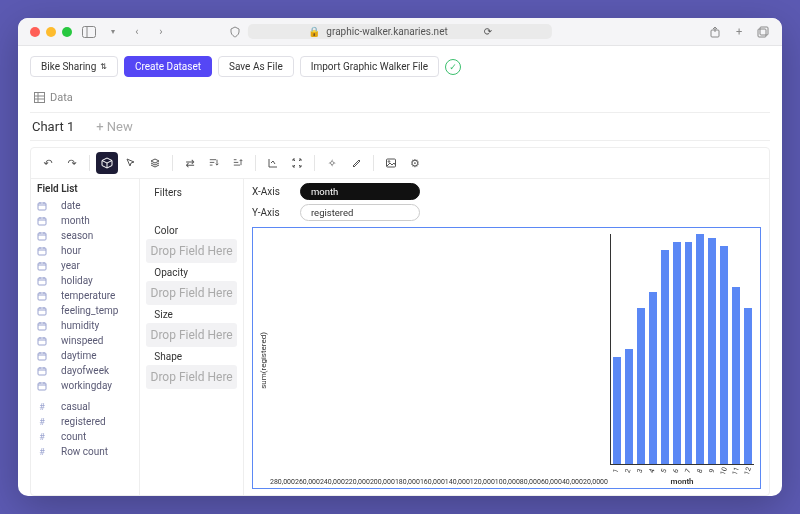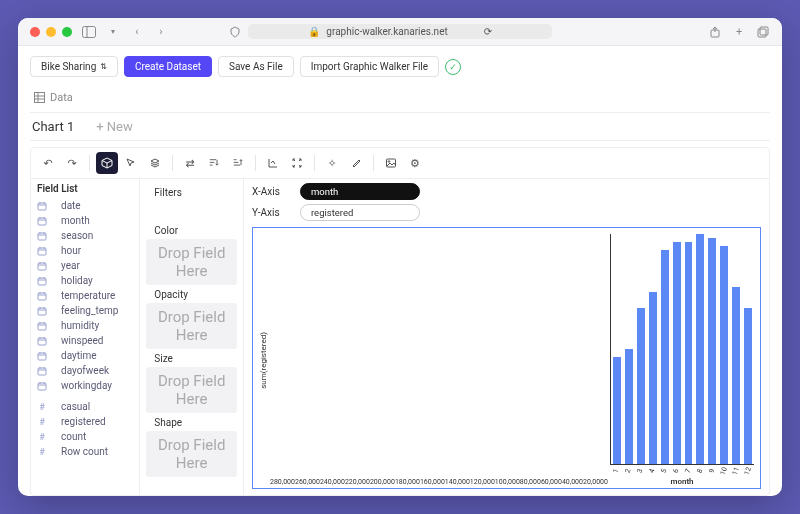--- a/index.html
+++ b/index.html
@@ -29,21 +29,21 @@
 .tbbtn{width:22px;height:22px;border-radius:4px;display:flex;align-items:center;justify-content:center;color:#555;cursor:pointer;font-size:11px}
 .tbbtn.active{background:#1d1c36;color:#fff}
 .tbsep{width:1px;height:16px;background:#e5e5e5;margin:0 4px}
 .mainarea{flex:1;display:flex;min-height:0;font-size:10px;color:#555}
 .fieldlist{width:116px;border-right:1px solid #eee;padding:4px 6px;overflow:hidden}
 .fieldlist h4{font-size:10px;color:#333;font-weight:600;margin-bottom:4px}
 .fl-item{display:flex;align-items:flex-end;gap:14px;padding:2px 0;color:#5a5a75;cursor:grab}
 .fl-ico{width:10px;height:10px;display:flex;align-items:center;justify-content:center;color:#9aa3d0;font-size:9px}
 .shelves{width:110px;border-right:1px solid #eee;padding:4px 6px}
 .shelf-label{font-size:10px;color:#333;margin:4px 8px 3px}
-.dropzone{background:#f2f2f4;border-radius:3px;padding:5px 0;text-align:center;color:#aaa;font-size:15px}
+.dropzone{background:#f2f2f4;border-radius:3px;padding:5px 0;text-align:center;color:#aaa;font-size:12px}
 .canvas{flex:1;padding:4px 8px 6px;display:flex;flex-direction:column;min-height:0}
 .axisrow{display:flex;align-items:center;gap:8px;margin-bottom:4px}
 .axisrow .lab{width:40px;color:#333;font-size:10px}
 .pill{border-radius:999px;padding:2px 10px 2px 10px;font-size:9.5px;min-width:120px;border:1px solid #ccc;background:#fff;color:#333}
 .pill.dark{background:#111;border-color:#111;color:#fff}
 .chartbox{flex:1;border:1.5px solid #5b88f5;margin-top:2px;padding:6px 6px 2px 6px;min-height:0;display:flex}
 .yaxis{display:flex;flex-direction:row;justify-content:space-between;align-items:flex-end;font-size:7px;color:#333;padding-right:2px;height:100%}
 .ylabel{writing-mode:vertical-rl;transform:rotate(180deg);font-size:8px;align-self:center;margin-right:2px;color:#333}
 .plot{flex:1;display:flex;flex-direction:column;min-height:0}
 .bars{flex:1;display:flex;align-items:flex-end;gap:4px;border-left:1px solid #333;border-bottom:1px solid #333;padding:0 2px}

